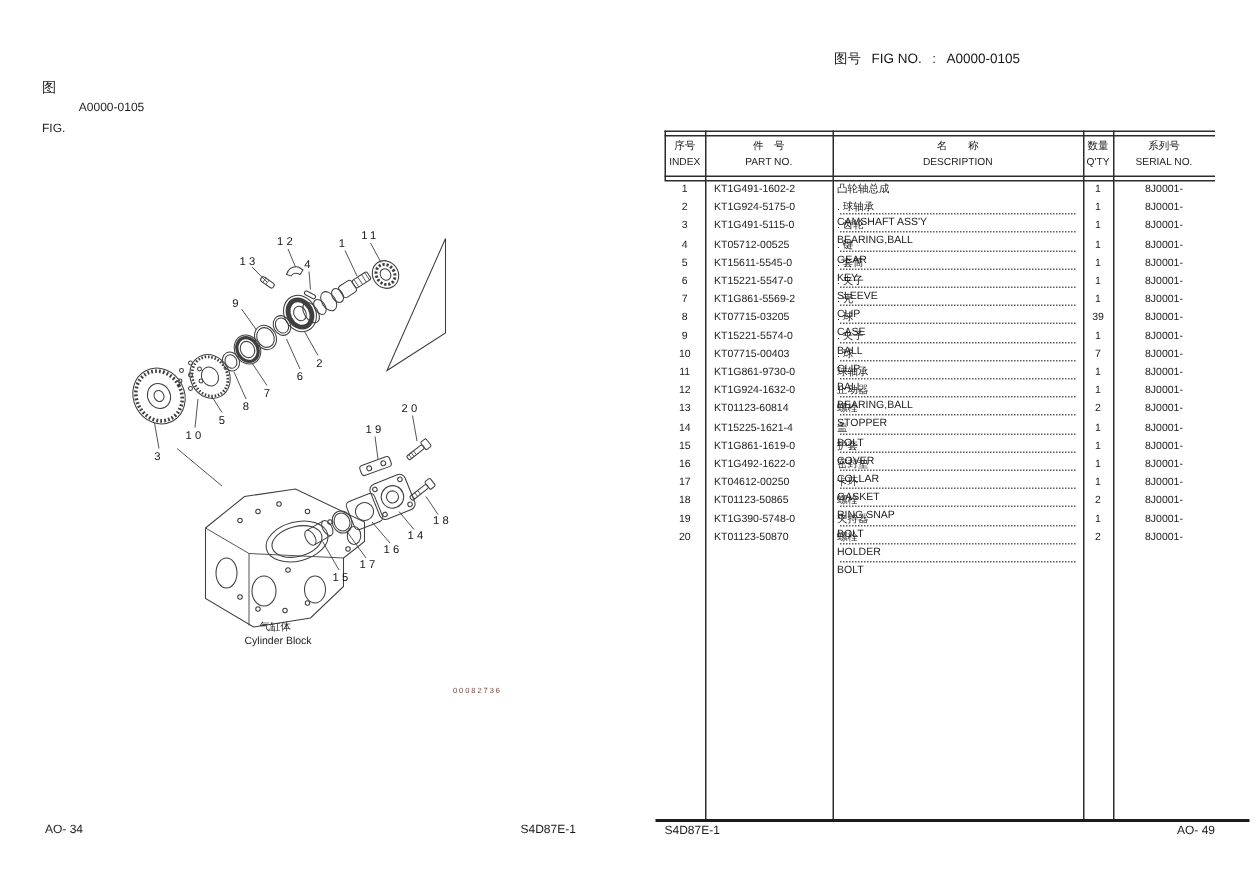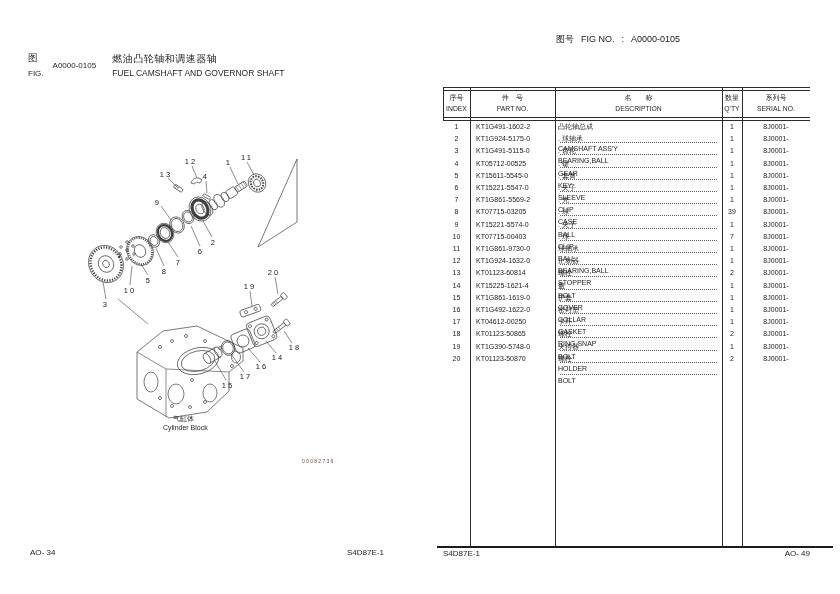--- a/index.html
+++ b/index.html
@@ -7,21 +7,21 @@
         font-family:"Liberation Sans",sans-serif;color:#1d1d1d;}
 
   
   .figno-right{position:absolute;left:556px;top:33px;font-size:9px;color:#161616;
                display:flex;align-items:baseline;white-space:nowrap;}
   .figno-right span{margin-right:7px;}
 
   
   .hdr-left{position:absolute;left:28px;top:52px;display:flex;align-items:stretch;white-space:nowrap;}
   .fig-col .l1{font-size:9.5px;}
-  .fig-col .l2{font-size:8px;margin-top:4px;}
+  .fig-col .l2{font-size:8px;margin-top:16px;}
   .figno-val{align-self:center;margin-left:9px;font-size:8px;}
   .title-col{margin-left:16px;}
   .title-col .l1{font-size:10px;letter-spacing:.5px;}
   .title-col .l2{font-size:8.5px;margin-top:2px;}
 
   
   .diagram-svg{position:absolute;left:0;top:40px;width:440px;height:520px;}
   .callout{position:absolute;transform:translate(-50%,-50%);font-size:7.5px;
            letter-spacing:2.2px;color:#161616;white-space:nowrap;}
   .block-label{position:absolute;left:163px;top:415px;font-size:7px;color:#222;line-height:8.5px;}
@@ -75,24 +75,20 @@
     <span>:</span>
     <span>A0000-0105</span>
   </div>
 
   <div class="hdr-left">
     <div class="fig-col">
       <div class="l1">图</div>
       <div class="l2">FIG.</div>
     </div>
     <div class="figno-val">A0000-0105</div>
-    <div class="title-col">
-      <div class="l1">燃油凸轮轴和调速器轴</div>
-      <div class="l2">FUEL CAMSHAFT AND GOVERNOR SHAFT</div>
-    </div>
   </div>
 
   <svg class="diagram-svg" viewBox="0 40 440 520" fill="none" stroke="#3f3f3f" stroke-width="0.7">
 
     <path d="M258,247 L297,159 L297,222 Z"></path>
 
     <path stroke-width="0.6" d="M168,178 L178,188 M192,166 L197,178 M206,181 L207,193
       M230,167 L238,184 M247,162 L254,175 M161,206 L171,220 M212,237 L203,221
       M200,246 L191,226 M178,257 L168,242 M164,266 L156,248 M148,275 L141,264
       M130,285 L132,266 M106,299 L103,282 M275,277 L278,294 M250,291 L252,306

